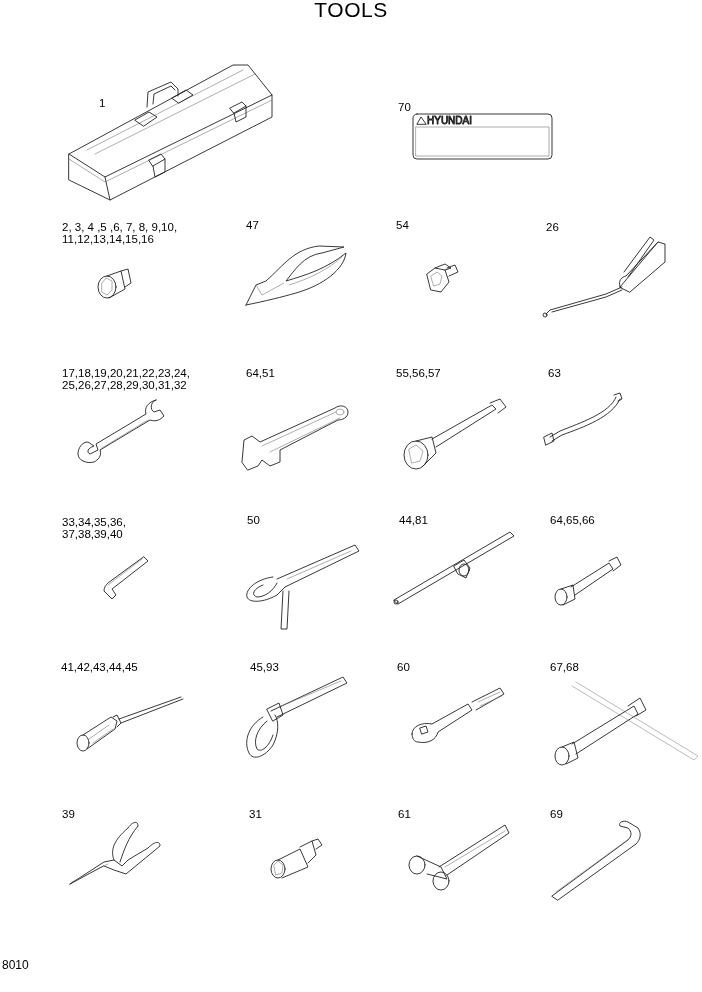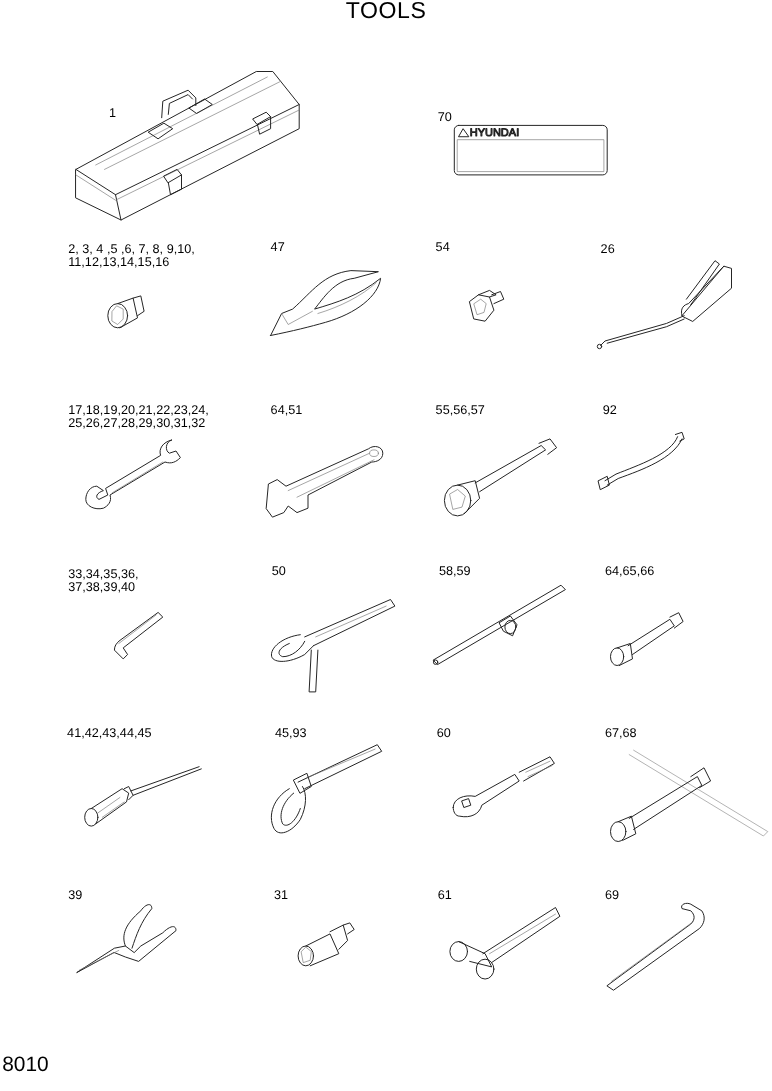--- a/index.html
+++ b/index.html
@@ -1,21 +1,21 @@
 <!DOCTYPE html>
 <html><head>
 <meta charset="utf-8">
 <style>
   html, body { margin:0; padding:0; background:#ffffff; }
   body { width:702px; height:992px; position:relative; overflow:hidden;
          font-family:"Liberation Sans", sans-serif; color:#000; }
   .title { position:absolute; top:-2px; left:0; width:702px; text-align:center;
            font-size:21px; letter-spacing:0.5px; }
   .label { position:absolute; font-size:11.5px; line-height:12px; white-space:pre; }
-  .pageno { position:absolute; left:2px; top:958px; font-size:19px; }
+  .pageno { position:absolute; left:2px; top:958px; font-size:12px; }
   svg.tool { position:absolute; overflow:visible; }
   svg.tool * { fill:none; stroke:#222; stroke-width:0.9; stroke-linejoin:round; stroke-linecap:round; }
   svg.tool .lt { stroke:#777; stroke-width:0.6; }
   svg.tool .ghost { stroke:#aaa; stroke-width:0.8; }
   .plate-text { font-family:"Liberation Sans", sans-serif; font-size:10px; fill:#000; stroke:none; }
 </style>
 </head>
 <body>
 
 <div class="title">TOOLS</div>
@@ -95,21 +95,21 @@
 
 <div class="label" style="left:396px;top:367px">55,56,57</div>
 <svg class="tool" style="left:400px;top:395px" width="115" height="80" viewBox="0 0 115 80">
   <ellipse cx="16" cy="60" rx="12" ry="14"></ellipse>
   <path d="M16,46 L32,42 L36,58 L22,72"></path>
   <path d="M32,44 L92,10 L96,14 L36,52"></path>
   <path d="M90,8 L100,4 L106,12 L98,18"></path>
   <path class="lt" d="M9,54 L16,50 L23,56 L20,66 L12,68 Z"></path>
 </svg>
 
-<div class="label" style="left:548px;top:367px">92</div>
+<div class="label" style="left:548px;top:367px">63</div>
 <svg class="tool" style="left:540px;top:393px" width="80" height="56" viewBox="0 0 80 56">
   <path d="M10,44 L20,38 C40,30 70,20 76,4"></path>
   <path d="M12,48 L22,42 C44,34 72,24 80,6"></path>
   <path d="M4,44 L12,40 L14,48 L6,52 Z"></path>
   <path d="M74,2 L80,0 L82,6 L78,8"></path>
 </svg>
 
 <div class="label" style="left:62px;top:516px">33,34,35,36,
 37,38,39,40</div>
 <svg class="tool" style="left:100px;top:555px" width="50" height="50" viewBox="0 0 50 50">
@@ -119,21 +119,21 @@
 
 <div class="label" style="left:247px;top:514px">50</div>
 <svg class="tool" style="left:243px;top:543px" width="120" height="90" viewBox="0 0 120 90">
   <path d="M34,36 L112,2 L116,8 L42,44"></path>
   <path class="lt" d="M44,36 L108,8"></path>
   <path d="M30,34 C14,36 2,46 4,54 C6,60 20,60 34,52 L42,44"></path>
   <path d="M20,42 C10,46 8,52 14,54 C22,54 30,48 34,40"></path>
   <path d="M40,48 L38,86 L44,86 L46,48"></path>
 </svg>
 
-<div class="label" style="left:399px;top:514px">58,59</div>
+<div class="label" style="left:399px;top:514px">44,81</div>
 <svg class="tool" style="left:392px;top:528px" width="125" height="80" viewBox="0 0 125 80">
   <path d="M2,72 L118,4 L122,8 L6,76 Z"></path>
   <path d="M62,38 L72,32 L78,40 L74,50 L66,46 Z"></path>
   <ellipse cx="72" cy="42" rx="5" ry="6"></ellipse>
   <circle cx="4" cy="74" r="2"></circle>
 </svg>
 
 <div class="label" style="left:550px;top:514px">64,65,66</div>
 <svg class="tool" style="left:553px;top:555px" width="70" height="55" viewBox="0 0 70 55">
   <ellipse cx="8" cy="42" rx="6" ry="8"></ellipse>

